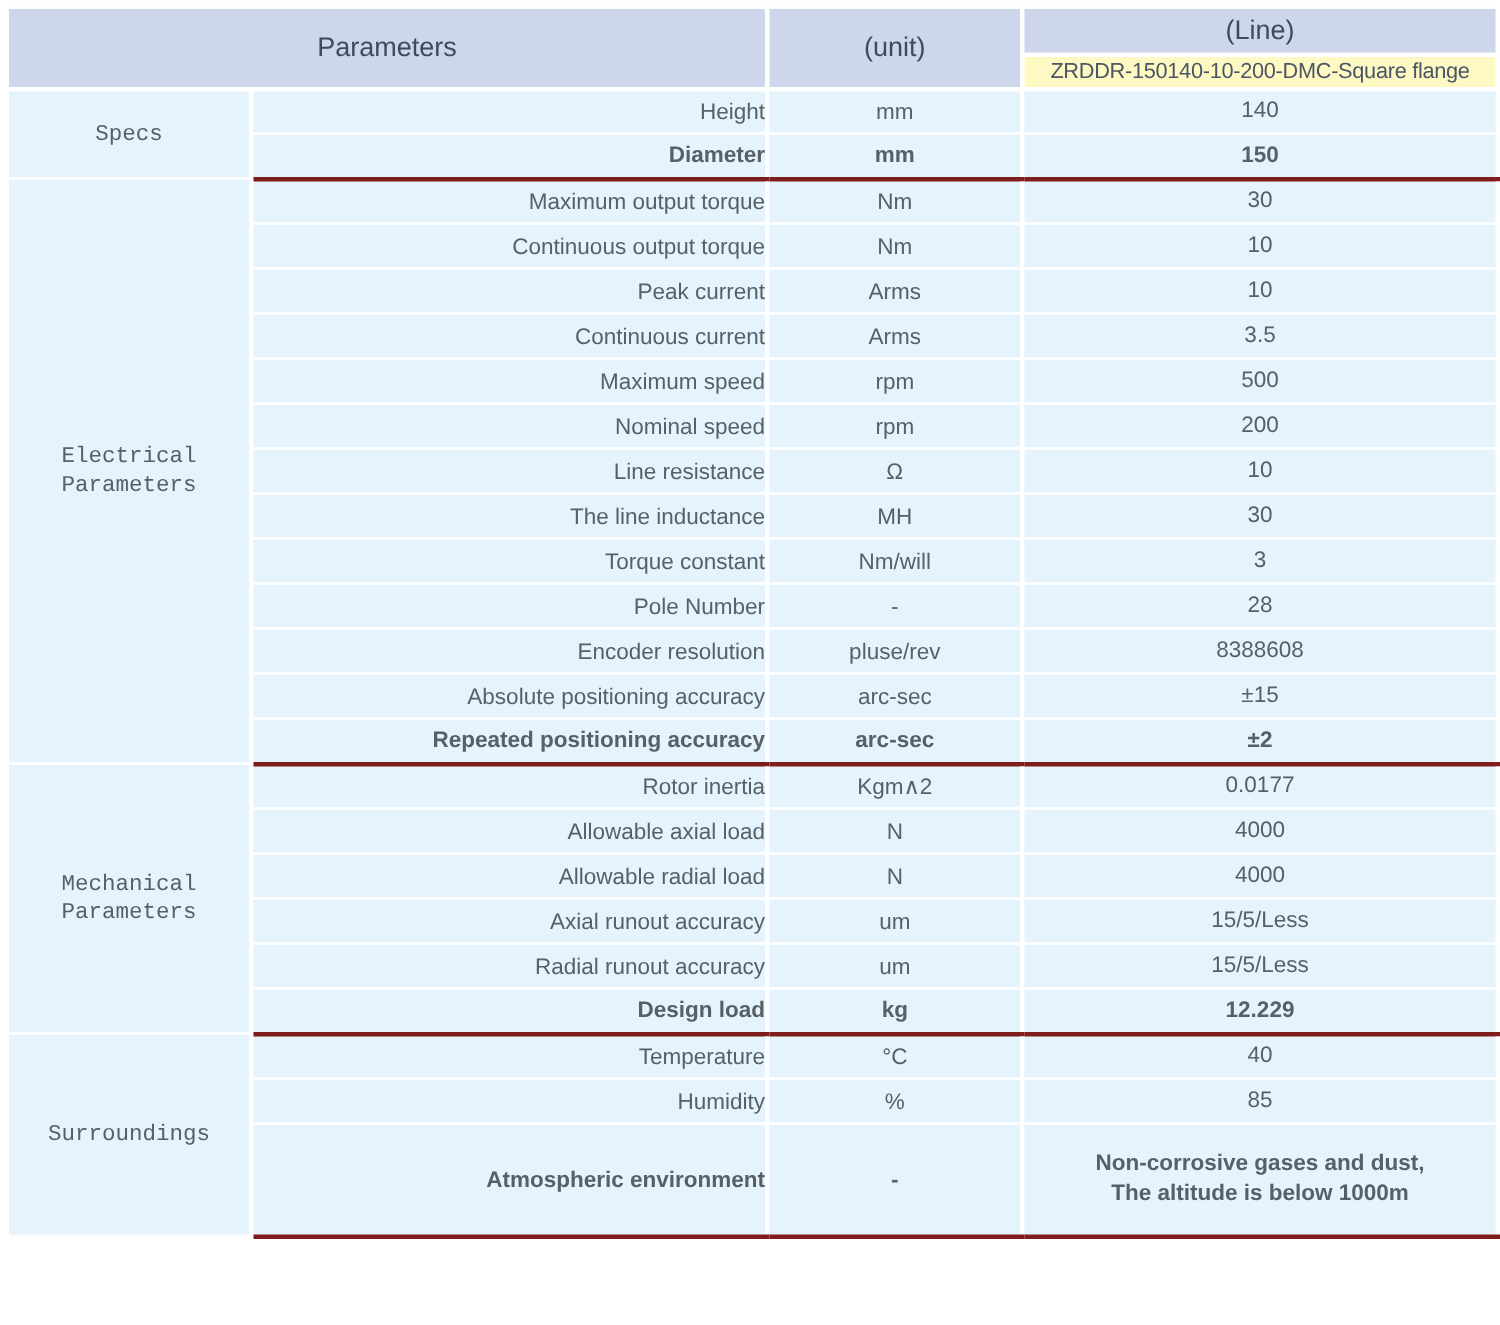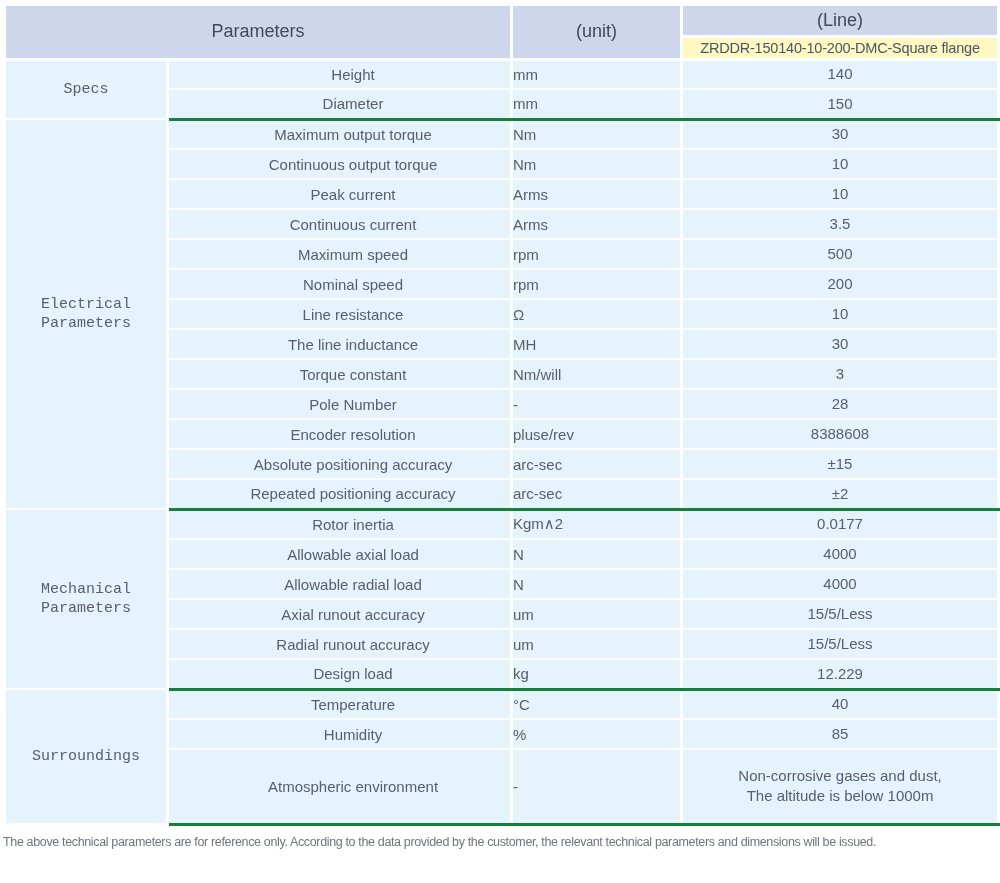--- a/index.html
+++ b/index.html
@@ -60,30 +60,30 @@
     color: #575f69;
     font-size: 15px;
   }
   td.group-cell {
     text-align: center;
     white-space: pre-line;
     line-height: 19px;
     font-family: Liberation Mono, monospace;
   }
   td.name-cell {
-    text-align: center;
+    text-align: right;
     padding-left: 27px;
   }
-  td.unit-cell { text-align: left; }
+  td.unit-cell { text-align: center; }
   td.value-cell {
     text-align: center;
     white-space: pre-line;
     line-height: 20px;
   }
-  tr.group-end td { border-bottom: 3px solid #15803d; }
+  tr.group-end td { border-bottom: 3px solid #7f1d1d; font-weight: bold; }
   .footer-note {
     margin: 9px 0 0 0;
     color: #6e757b;
     font-size: 12.5px;
     letter-spacing: -0.35px;
     white-space: nowrap;
   }
 </style>
 </head>
 <body>
@@ -229,14 +229,13 @@
           <td class="value-cell">85</td>
         </tr>
         <tr class="group-end tall">
           <td class="name-cell">Atmospheric environment</td>
           <td class="unit-cell">-</td>
           <td class="value-cell">Non-corrosive gases and dust,
 The altitude is below 1000m</td>
         </tr>
       </tbody>
   </table>
-  <div class="footer-note">The above technical parameters are for reference only. According to the data provided by the customer, the relevant technical parameters and dimensions will be issued.</div>
 </div>
 
 </body></html>

